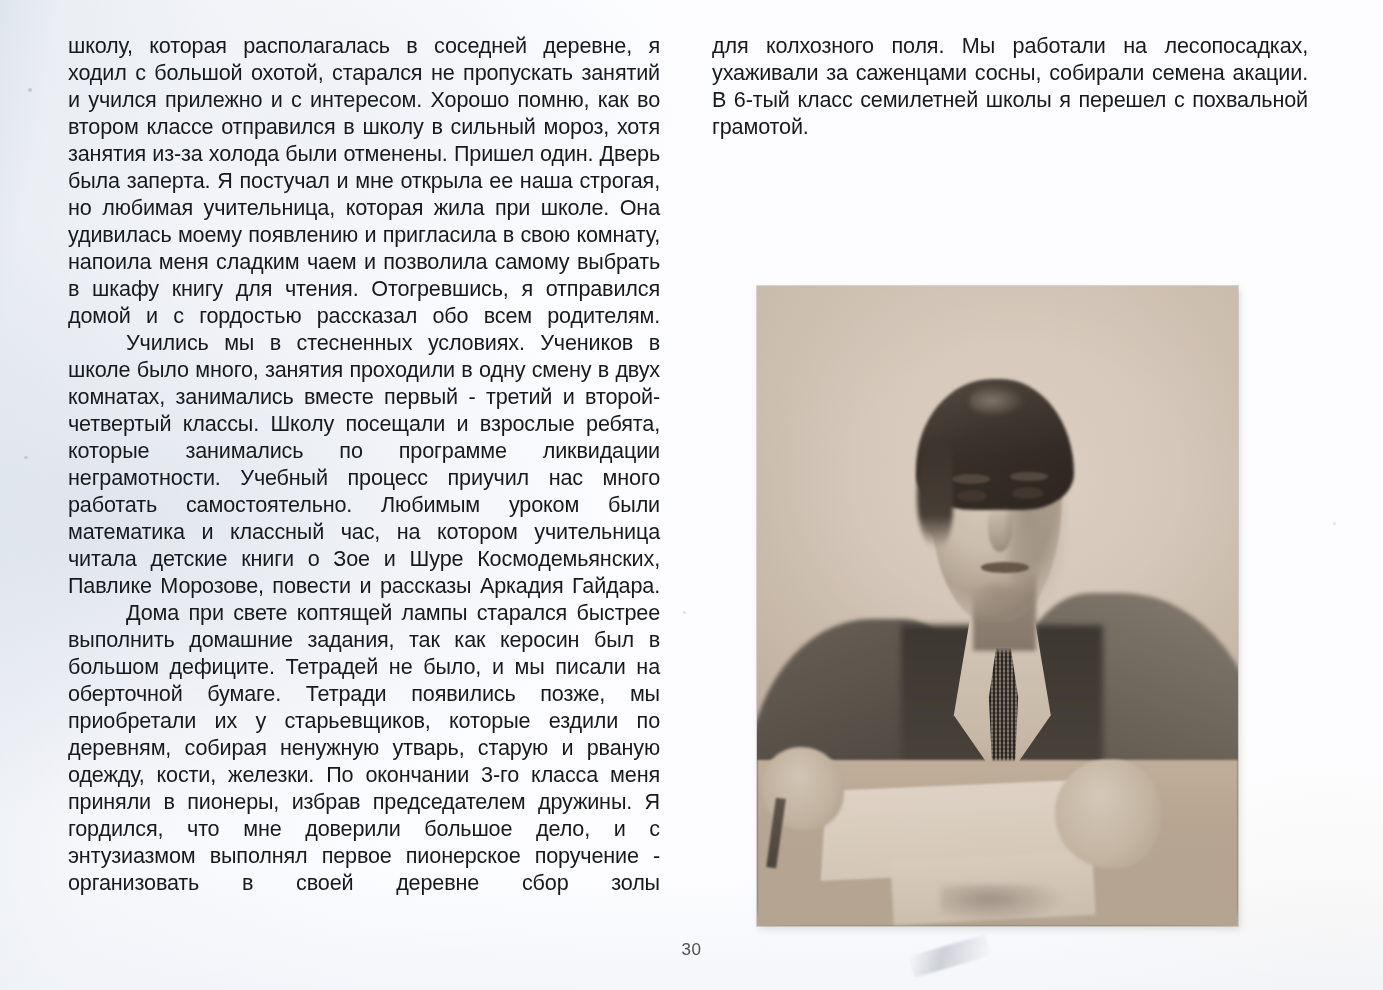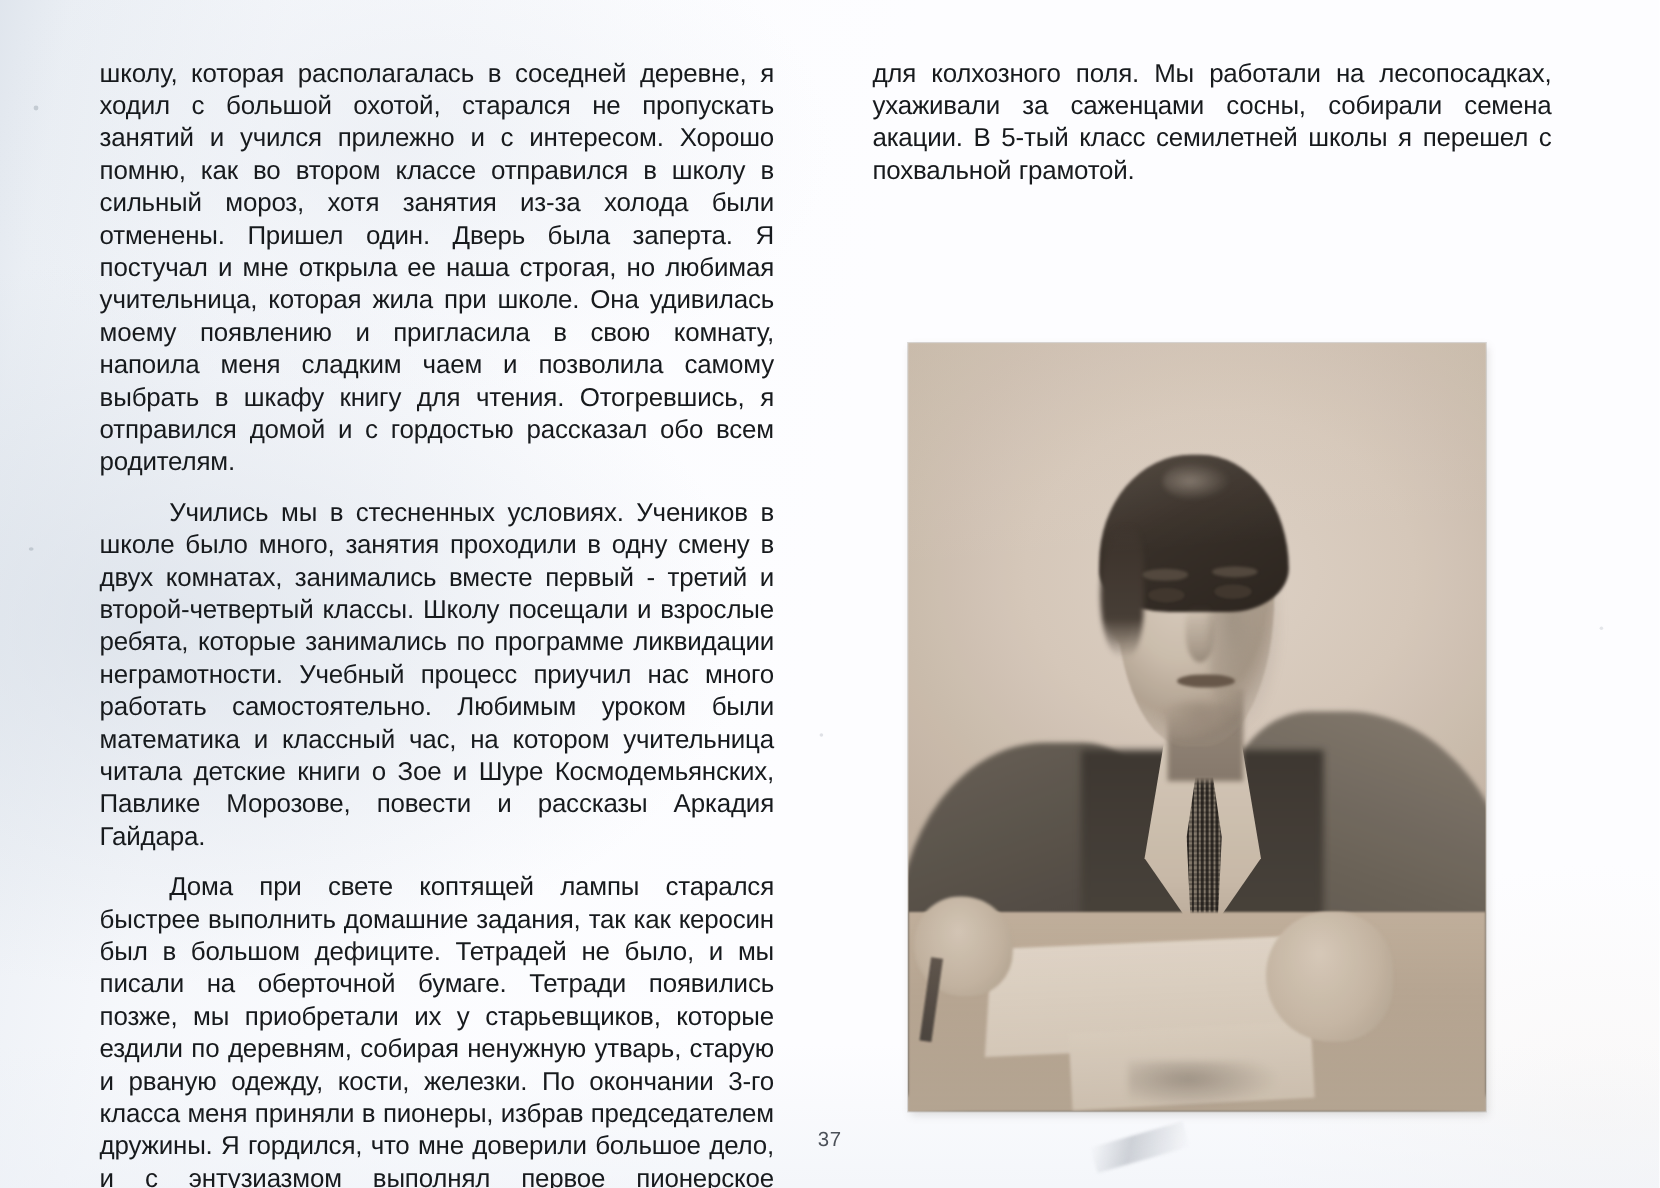--- a/index.html
+++ b/index.html
@@ -64,21 +64,21 @@
     text-align: justify;
     text-justify: inter-word;
     color: #171a1d;
     font-size: 21.6px;
     line-height: 27.0px;
     letter-spacing: -0.15px;
     word-spacing: 0.2px;
     hyphens: manual;
   }
   .column p {
-    margin: 15px;
+    margin: 0;
   }
   .column p.indent {
     text-indent: 58px;
   }
   
   .column p.justify-all {
     text-align-last: justify;
   }
 
   #col-left {
@@ -423,21 +423,21 @@
   <div class="speck" style="left:683px; top:611px; width:3px; height:3px; opacity:.30;"></div>
   <div class="speck" style="left:1333px;top:522px; width:3px; height:3px; opacity:.25;"></div>
 
   <div class="column" id="col-left">
     <p class="justify-all">школу, которая располагалась в соседней деревне, я ходил с большой охотой, старался не пропускать занятий и учился прилежно и с интересом. Хорошо помню, как во втором классе отправился в школу в сильный мороз, хотя занятия из-за холода были отменены. Пришел один. Дверь была заперта. Я постучал и мне открыла ее наша строгая, но любимая учительница, которая жила при школе. Она удивилась моему появлению и пригласила в свою комнату, напоила меня сладким чаем и позволила самому выбрать в шкафу книгу для чтения. Отогревшись, я отправился домой и с гордостью рассказал обо всем родителям.</p>
     <p class="indent justify-all">Учились мы в стесненных условиях. Учеников в школе было много, занятия проходили в одну смену в двух комнатах, занимались вместе первый - третий и второй-четвертый классы. Школу посещали и взрослые ребята, которые занимались по программе ликвидации неграмотности. Учебный процесс приучил нас много работать самостоятельно. Любимым уроком были математика и классный час, на котором учительница читала детские книги о Зое и Шуре Космодемьянских, Павлике Морозове, повести и рассказы Аркадия Гайдара.</p>
     <p class="indent justify-all">Дома при свете коптящей лампы старался быстрее выполнить домашние задания, так как керосин был в большом дефиците. Тетрадей не было, и мы писали на оберточной бумаге. Тетради появились позже, мы приобретали их у старьевщиков, которые ездили по деревням, собирая ненужную утварь, старую и рваную одежду, кости, железки. По окончании 3-го класса меня приняли в пионеры, избрав председателем дружины. Я гордился, что мне доверили большое дело, и с энтузиазмом выполнял первое пионерское поручение - организовать в своей деревне сбор золы</p>
   </div>
 
   <div class="column" id="col-right">
-    <p>для колхозного поля. Мы работали на лесопосадках, ухаживали за саженцами сосны, собирали семена акации. В 5-тый класс семилетней школы я перешел с похвальной грамотой.</p>
+    <p>для колхозного поля. Мы работали на лесопосадках, ухаживали за саженцами сосны, собирали семена акации. В 6-тый класс семилетней школы я перешел с похвальной грамотой.</p>
   </div>
 
   <div id="photo-frame">
     <div id="photo-canvas">
 
       <div class="suit"></div>
       <div class="shoulder-l"></div>
       <div class="shoulder-r"></div>
       <div class="torso-mid"></div>
       <div class="shirt"></div>
@@ -467,15 +467,15 @@
       <div class="hand-r"></div>
       <div class="pen"></div>
 
       <div class="photo-haze"></div>
       <div class="photo-sepia"></div>
     </div>
   </div>
 
   <div id="scan-smudge"></div>
 
-  <div id="page-number">37</div>
+  <div id="page-number">30</div>
 
 </div>
 
 </body></html>

